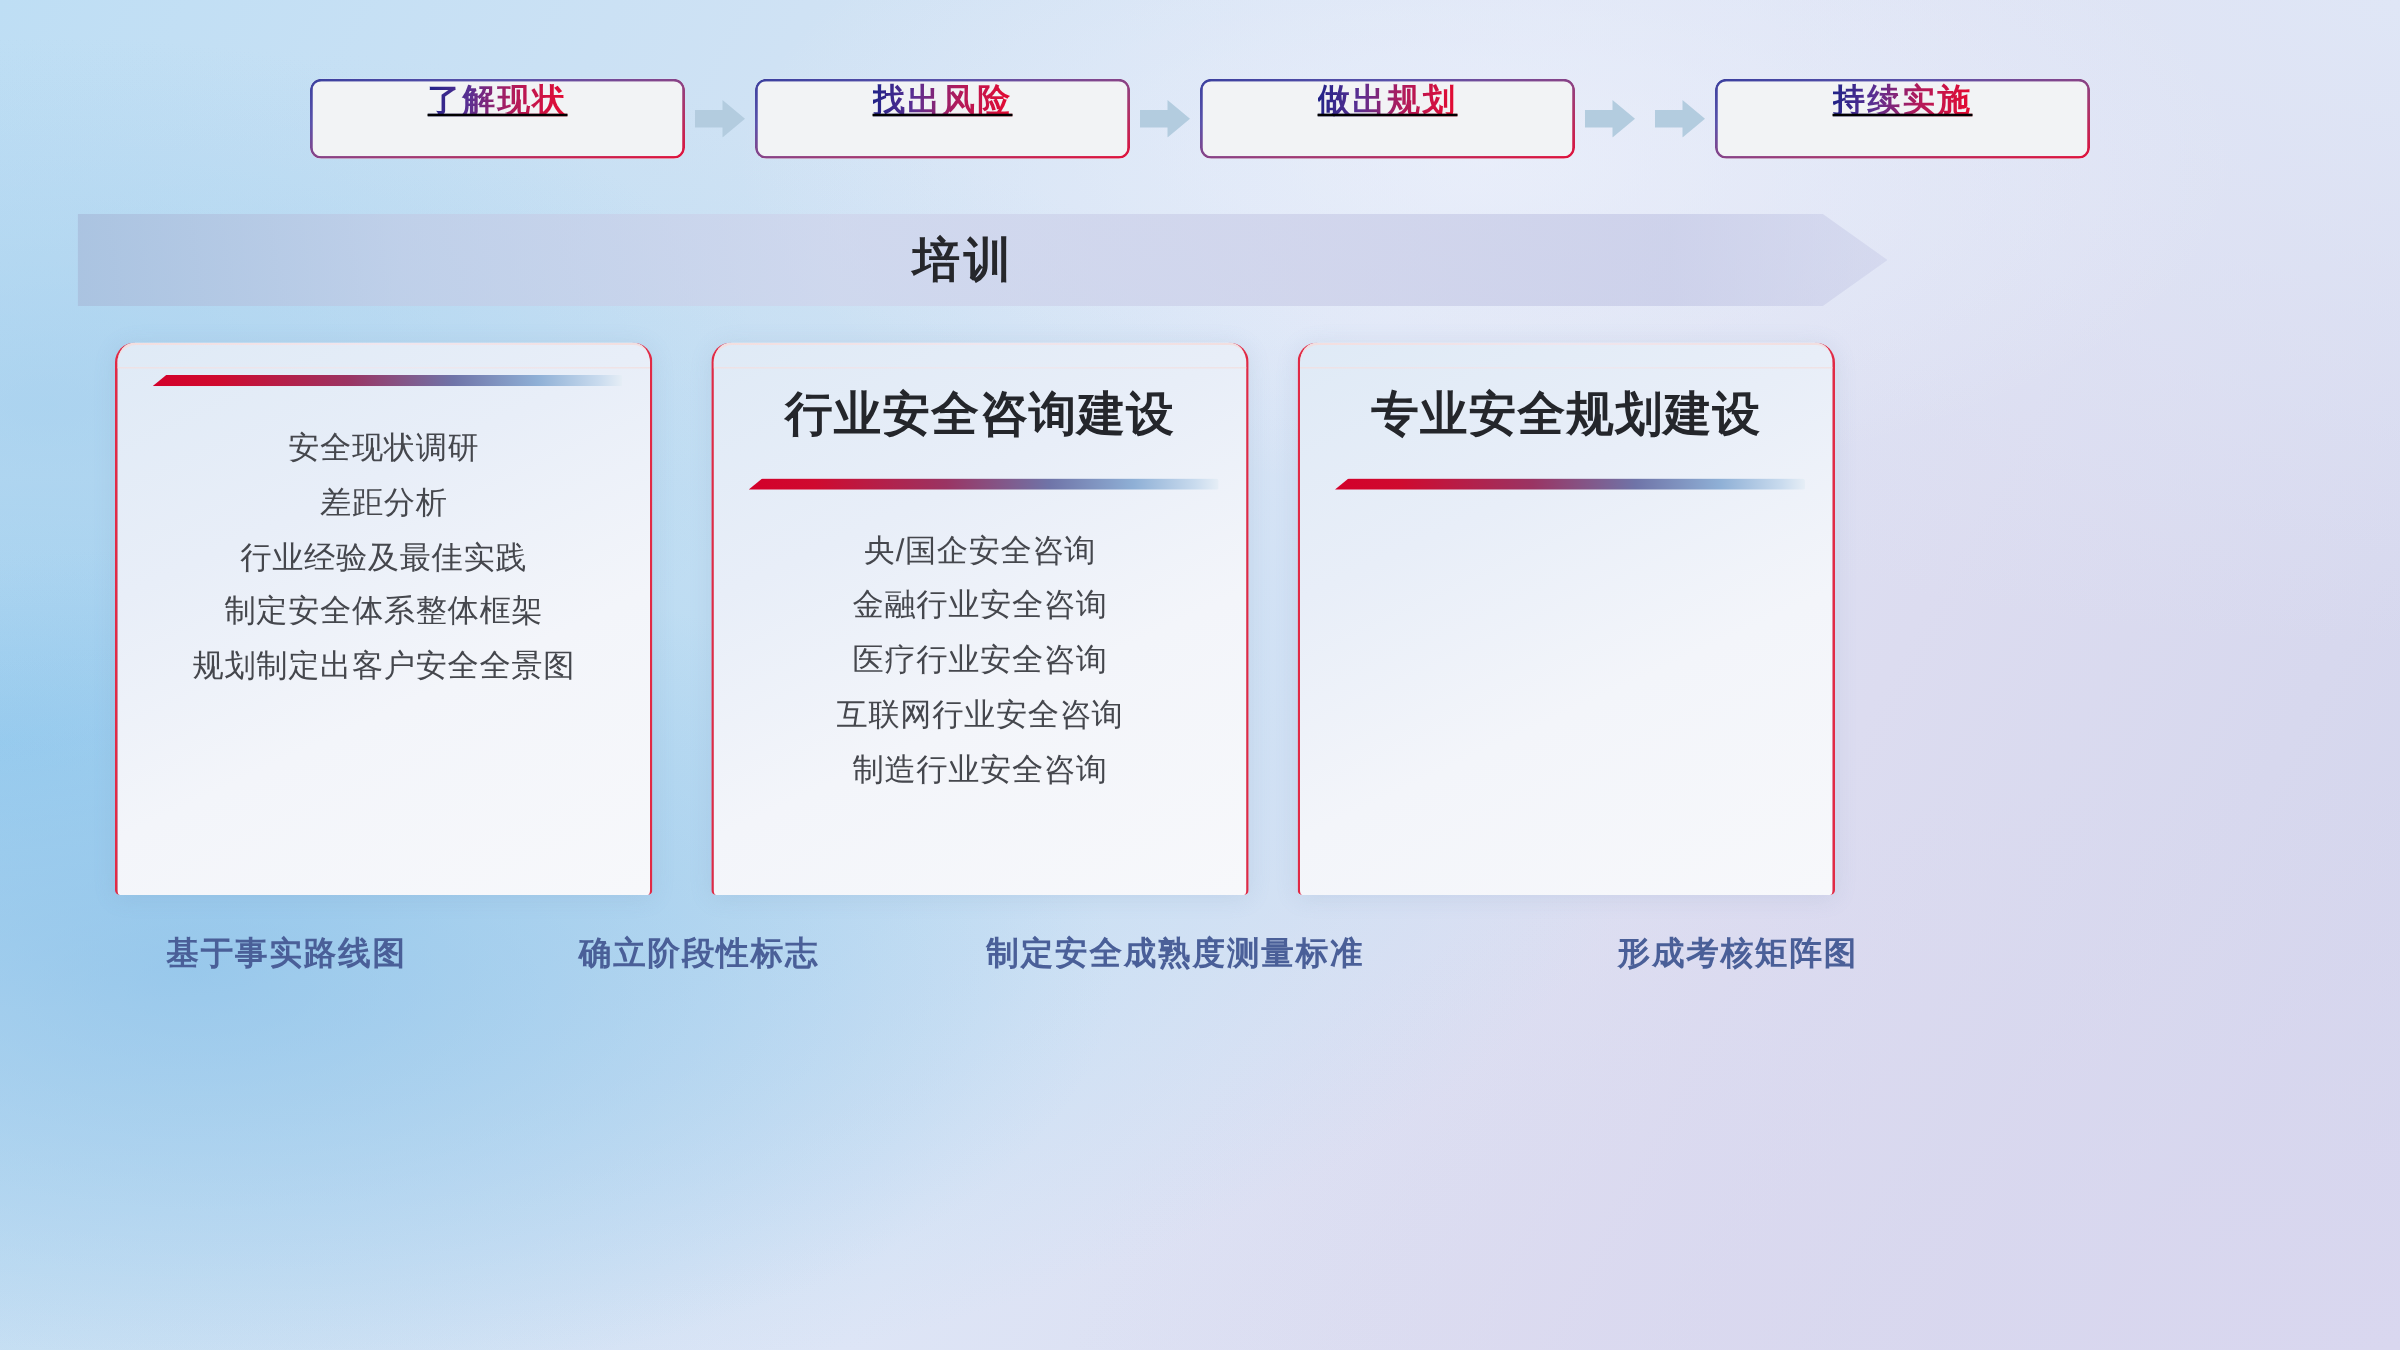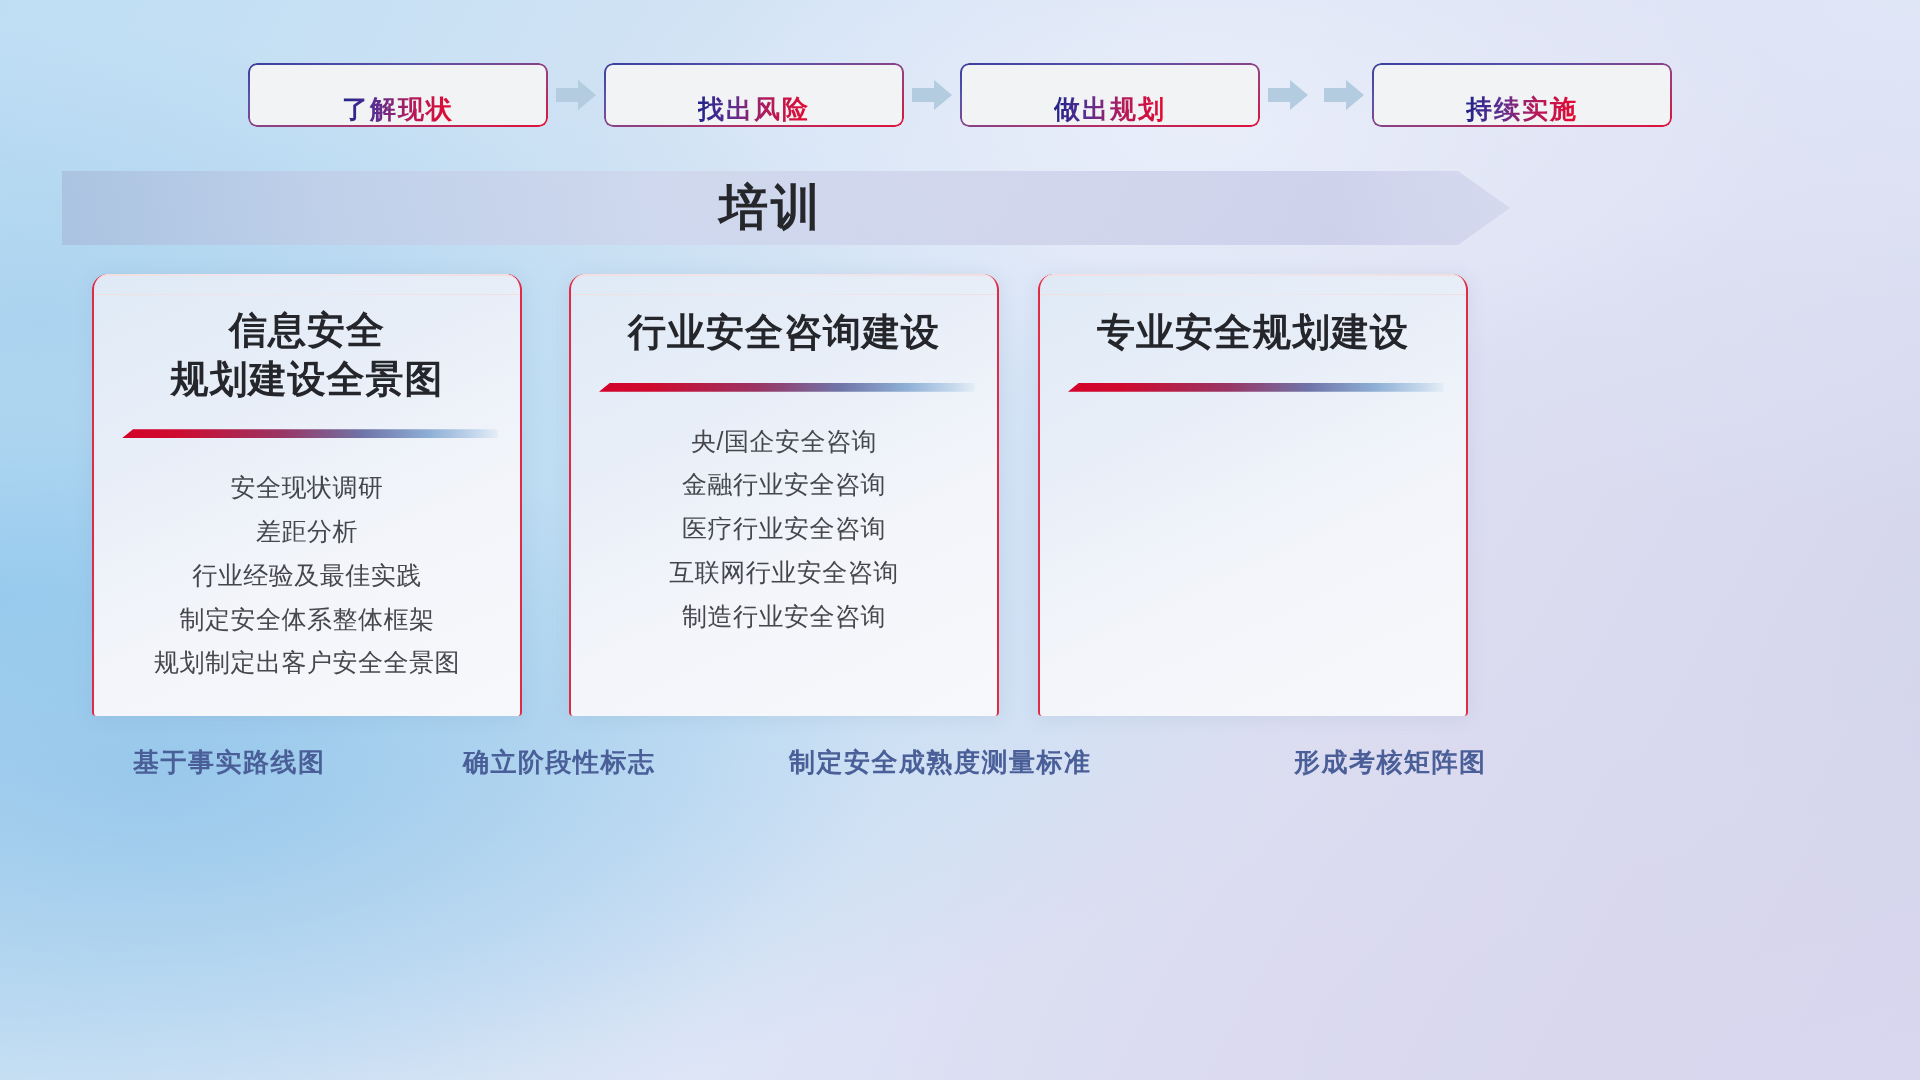--- a/index.html
+++ b/index.html
@@ -32,21 +32,21 @@
   #steps{
     position:absolute; left:0; right:0; top:63px;
     display:flex; align-items:center; justify-content:center;
     gap:0;
   }
   .step-box{
     width:300px; height:64px;
     border-radius:9px;
     background:#f2f3f5;
     position:relative;
-    display:flex; align-items:flex-end; justify-content:center;
+    display:flex; align-items:flex-start; justify-content:center;text-decoration:underline;
   }
   .step-box::before{
     content:""; position:absolute; inset:0;
     border-radius:9px; padding:2px;
     background:linear-gradient(168deg,#3b3f9e 0%,#5a53ab 28%,#a03a74 62%,#e0123b 100%);
     -webkit-mask:linear-gradient(#000 0 0) content-box, linear-gradient(#000 0 0);
     -webkit-mask-composite:xor; mask-composite:exclude;
     pointer-events:none;
   }
   .step-label{
@@ -76,21 +76,21 @@
       rgba(207,213,236,.78) 42%,
       rgba(204,208,233,.78) 68%,
       rgba(197,201,230,.72) 88%,
       rgba(197,201,230,.45) 100%);
     clip-path:polygon(0 0, calc(100% - 52px) 0, 100% 50%, calc(100% - 52px) 100%, 0 100%);
   }
   #banner .band-text{
     position:absolute; inset:0;
     display:flex; align-items:center; justify-content:center;
     padding-right:30px;
-    font-size:49px; font-weight:bold; color:#26272b; letter-spacing:3px;
+    font-size:38px; font-weight:bold; color:#26272b; letter-spacing:3px;
   }
 
   
   #cards{
     position:absolute; left:0; top:274px; width:1920px; height:442px;
   }
   .card{
     position:absolute; top:0; height:442px;
     border-radius:16px 16px 4px 4px;
     background:linear-gradient(155deg,#dfeaf6 0%,#e8eef8 32%,#f3f5fa 62%,#f7f8fb 100%);
@@ -207,24 +207,20 @@
 </div>
 
 <div id="banner">
   <div class="band"></div>
   <div class="band-text">培训</div>
 </div>
 
 <div id="cards">
 
   <div class="card card-1">
-    <div class="card-title two-line">
-      <div>信息安全</div>
-      <div>规划建设全景图</div>
-    </div>
     <div class="divider-wrap">
       <div class="divider"></div>
     </div>
     <ul class="card-list">
       <li>安全现状调研</li>
       <li>差距分析</li>
       <li>行业经验及最佳实践</li>
       <li>制定安全体系整体框架</li>
       <li>规划制定出客户安全全景图</li>
     </ul>

